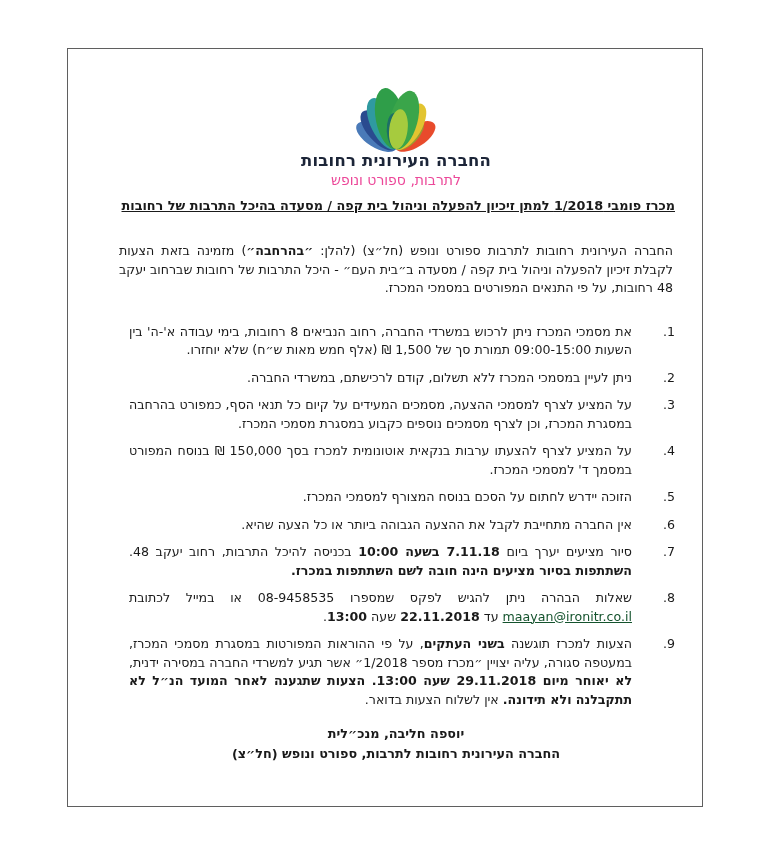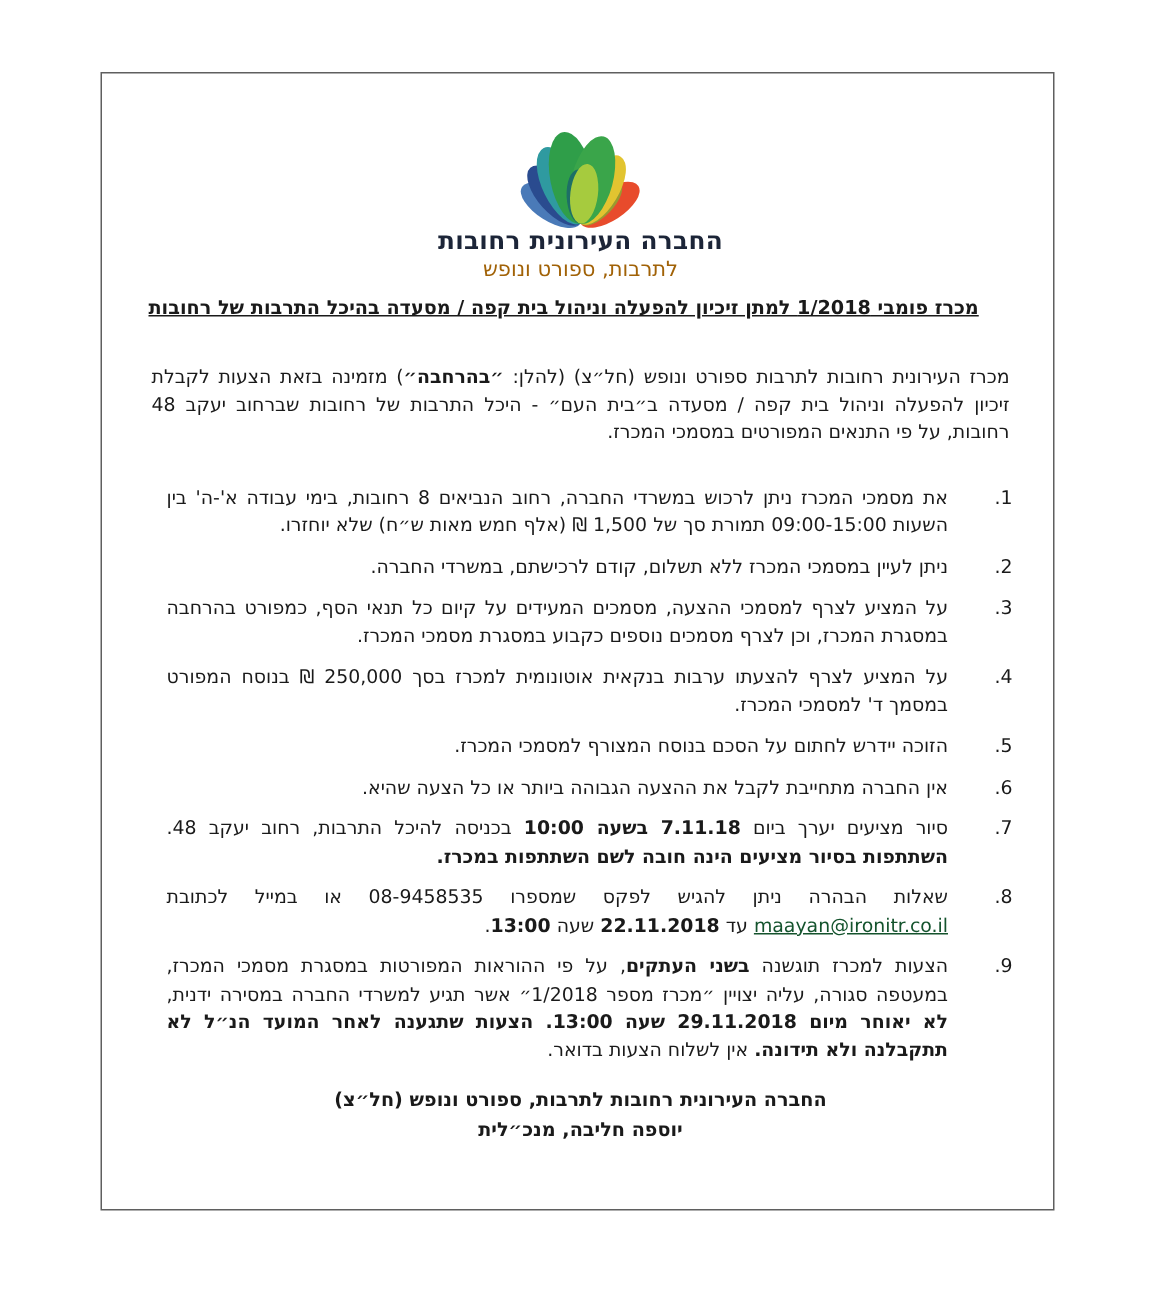--- a/index.html
+++ b/index.html
@@ -10,40 +10,40 @@
     color:#1a1a1a;
     overflow:hidden;
   }
   .page{
     position:absolute;
     left:67px;top:48px;
     width:636px;height:759px;
     box-sizing:border-box;
     border:1px solid #5f5f5f;
     direction:rtl;
-    padding:34px 27px 0 31px;
+    padding:34px 27px 0 49px;
     background:#fff;
   }
   .logo{text-align:center;margin-bottom:2px;}
   .logo svg{display:block;margin:0 auto;}
   .logo-title{
     font-weight:bold;
     font-size:16.5px;
     line-height:20px;
     color:#1c2538;
     margin-top:-2px;
     letter-spacing:.2px;
   }
   .logo-subtitle{
     font-size:14px;
     line-height:18px;
-    color:#a16207;
+    color:#ec4899;
   }
   .doc-title{
-    text-align:left;
+    text-align:right;
     font-weight:bold;
     text-decoration:underline;
     font-size:12.8px;
     margin-top:9px;
   }
   .intro{
     margin:29px 2px 0 2px;
     font-size:12.6px;
     line-height:1.47;
     text-align:justify;
@@ -93,38 +93,38 @@
         <ellipse cx="75" cy="36.0" rx="13.8" ry="30.0" fill="#3aa54a" transform="rotate(15 75 66)"></ellipse>
         <ellipse cx="75" cy="48.0" rx="8.3" ry="18.0" fill="#1d6f66" transform="rotate(-3 75 66)"></ellipse>
         <ellipse cx="75" cy="46.0" rx="9.2" ry="20.0" fill="#a6cb3e" transform="rotate(7 75 66)"></ellipse>
       </svg>
     <div class="logo-title">החברה העירונית רחובות</div>
     <div class="logo-subtitle">לתרבות, ספורט ונופש</div>
   </div>
 
   <div class="doc-title">מכרז פומבי 1/2018 למתן זיכיון להפעלה וניהול בית קפה / מסעדה בהיכל התרבות של רחובות</div>
 
-  <p class="intro" id="intro"><span>מכרז העירונית רחובות לתרבות ספורט ונופש (חל״צ) (להלן: </span><span class="b">״בהרחבה״</span><span>) מזמינה בזאת הצעות לקבלת זיכיון להפעלה וניהול בית קפה / מסעדה ב״בית העם״ - היכל התרבות של רחובות שברחוב יעקב 48 רחובות, על פי התנאים המפורטים במסמכי המכרז.</span></p>
+  <p class="intro" id="intro"><span>החברה העירונית רחובות לתרבות ספורט ונופש (חל״צ) (להלן: </span><span class="b">״בהרחבה״</span><span>) מזמינה בזאת הצעות לקבלת זיכיון להפעלה וניהול בית קפה / מסעדה ב״בית העם״ - היכל התרבות של רחובות שברחוב יעקב 48 רחובות, על פי התנאים המפורטים במסמכי המכרז.</span></p>
 
   <div class="items" id="items">
       <div class="item">
         <span class="num">1.</span>
         <span class="txt"><span>את מסמכי המכרז ניתן לרכוש במשרדי החברה, רחוב הנביאים 8 רחובות, בימי עבודה א'-ה' בין השעות 09:00-15:00 תמורת סך של 1,500 ₪ (אלף חמש מאות ש״ח) שלא יוחזרו.</span></span>
       </div>
       <div class="item">
         <span class="num">2.</span>
         <span class="txt"><span>ניתן לעיין במסמכי המכרז ללא תשלום, קודם לרכישתם, במשרדי החברה.</span></span>
       </div>
       <div class="item">
         <span class="num">3.</span>
         <span class="txt"><span>על המציע לצרף למסמכי ההצעה, מסמכים המעידים על קיום כל תנאי הסף, כמפורט בהרחבה במסגרת המכרז, וכן לצרף מסמכים נוספים כקבוע במסגרת מסמכי המכרז.</span></span>
       </div>
       <div class="item">
         <span class="num">4.</span>
-        <span class="txt"><span>על המציע לצרף להצעתו ערבות בנקאית אוטונומית למכרז בסך 250,000 ₪ בנוסח המפורט במסמך ד' למסמכי המכרז.</span></span>
+        <span class="txt"><span>על המציע לצרף להצעתו ערבות בנקאית אוטונומית למכרז בסך 150,000 ₪ בנוסח המפורט במסמך ד' למסמכי המכרז.</span></span>
       </div>
       <div class="item">
         <span class="num">5.</span>
         <span class="txt"><span>הזוכה יידרש לחתום על הסכם בנוסח המצורף למסמכי המכרז.</span></span>
       </div>
       <div class="item">
         <span class="num">6.</span>
         <span class="txt"><span>אין החברה מתחייבת לקבל את ההצעה הגבוהה ביותר או כל הצעה שהיא.</span></span>
       </div>
       <div class="item">
@@ -135,17 +135,17 @@
         <span class="num">8.</span>
         <span class="txt"><span>שאלות הבהרה ניתן להגיש לפקס שמספרו 08-9458535 או במייל לכתובת </span><a href="#" class="email-link" style="color: #14532d;">maayan@ironitr.co.il</a><span> עד </span><span class="b u">22.11.2018</span><span> שעה </span><span class="b">13:00</span><span>.</span></span>
       </div>
       <div class="item">
         <span class="num">9.</span>
         <span class="txt"><span>הצעות למכרז תוגשנה </span><span class="b">בשני העתקים</span><span>, על פי ההוראות המפורטות במסגרת מסמכי המכרז, במעטפה סגורה, עליה יצויין ״מכרז מספר 1/2018״ אשר תגיע למשרדי החברה במסירה ידנית, </span><span class="b">לא יאוחר מיום </span><span class="b u">29.11.2018 שעה 13:00</span><span class="b">. </span><span class="b">הצעות שתגענה לאחר המועד הנ״ל לא תתקבלנה ולא תידונה.</span><span> אין לשלוח הצעות בדואר.</span></span>
       </div>
     </div>
 
   <div class="signature">
+    <div>יוספה חליבה, מנכ״לית</div>
     <div>החברה העירונית רחובות לתרבות, ספורט ונופש (חל״צ)</div>
-    <div>יוספה חליבה, מנכ״לית</div>
   </div>
 
 </div>
 
 </body></html>

